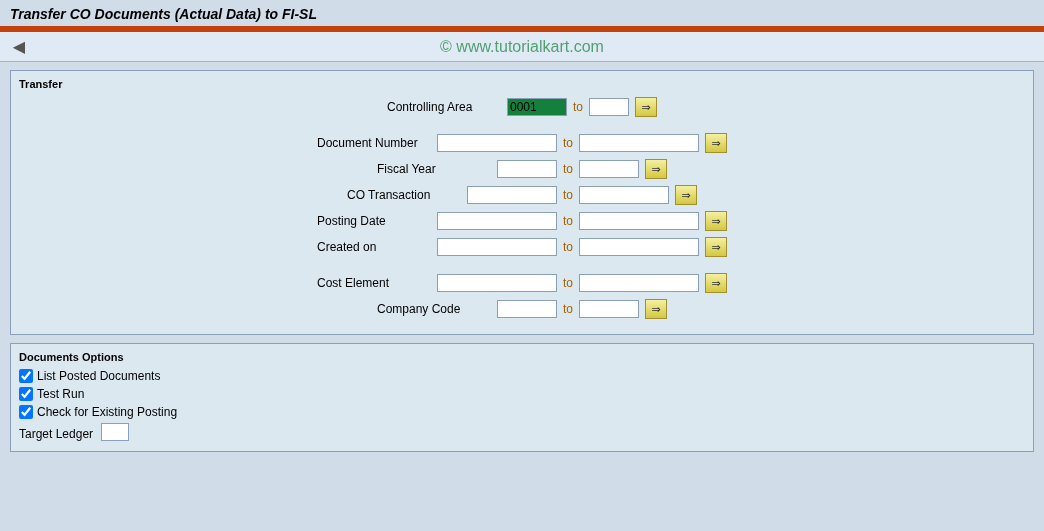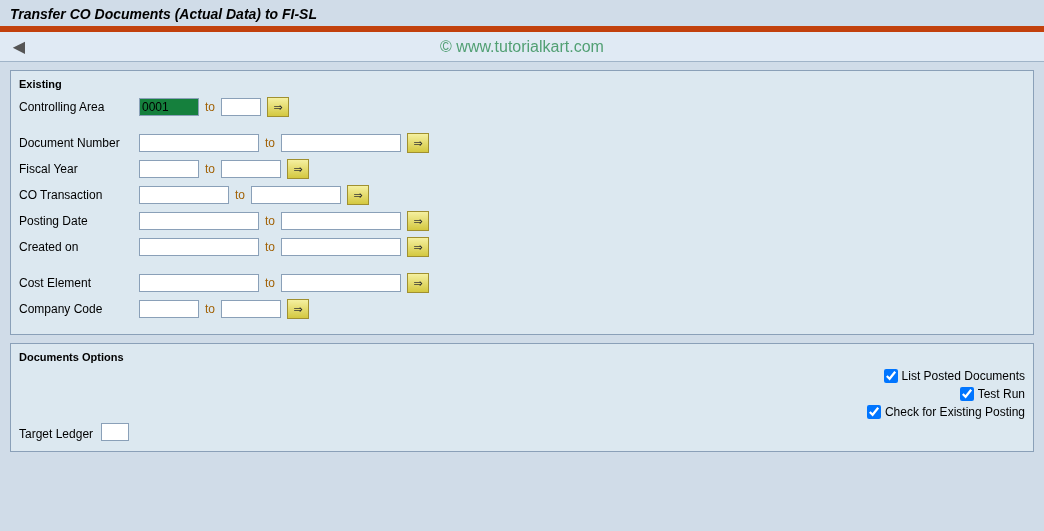--- a/index.html
+++ b/index.html
@@ -55,20 +55,21 @@
       color: #000;
       margin-bottom: 6px;
       background: #dce8f0;
       display: inline-block;
     }
     .form-row {
       display: flex;
       align-items: center;
       margin-bottom: 4px;
       min-height: 22px;
+      justify-content: center;
     }
     .form-label {
       width: 120px;
       min-width: 120px;
       color: #000;
       font-size: 12px;
       padding-right: 8px;
     }
     .form-input {
       border: 1px solid #8aa0b8;
@@ -112,21 +113,20 @@
       font-size: 12px;
       padding: 0 2px;
       width: 60px;
       color: #000;
     }
     .spacer-row { height: 10px; }
     .checkbox-row {
       display: flex;
       align-items: center;
       margin-bottom: 4px;
-      justify-content: flex-end;
     }
     .checkbox-row input[type="checkbox"] {
       margin-right: 4px;
       width: 14px;
       height: 14px;
     }
     .checkbox-label {
       font-size: 12px;
       color: #000;
     }
@@ -158,21 +158,21 @@
 </div>
 
 <div class="toolbar-area">
   <div class="toolbar-icon" title="Back">◀</div>
   <div class="watermark">© www.tutorialkart.com</div>
 </div>
 
 <div class="main-content">
 
   <div class="section">
-    <div class="section-title">Existing</div>
+    <div class="section-title">Transfer</div>
 
     
     <div class="form-row">
       <span class="form-label">Controlling Area</span>
       <input type="text" class="controlling-area-input" value="0001" style="">
       <span class="to-label">to</span>
       <input type="text" class="form-input input-tiny" style="">
       <div class="arrow-btn"></div>
     </div>
 

